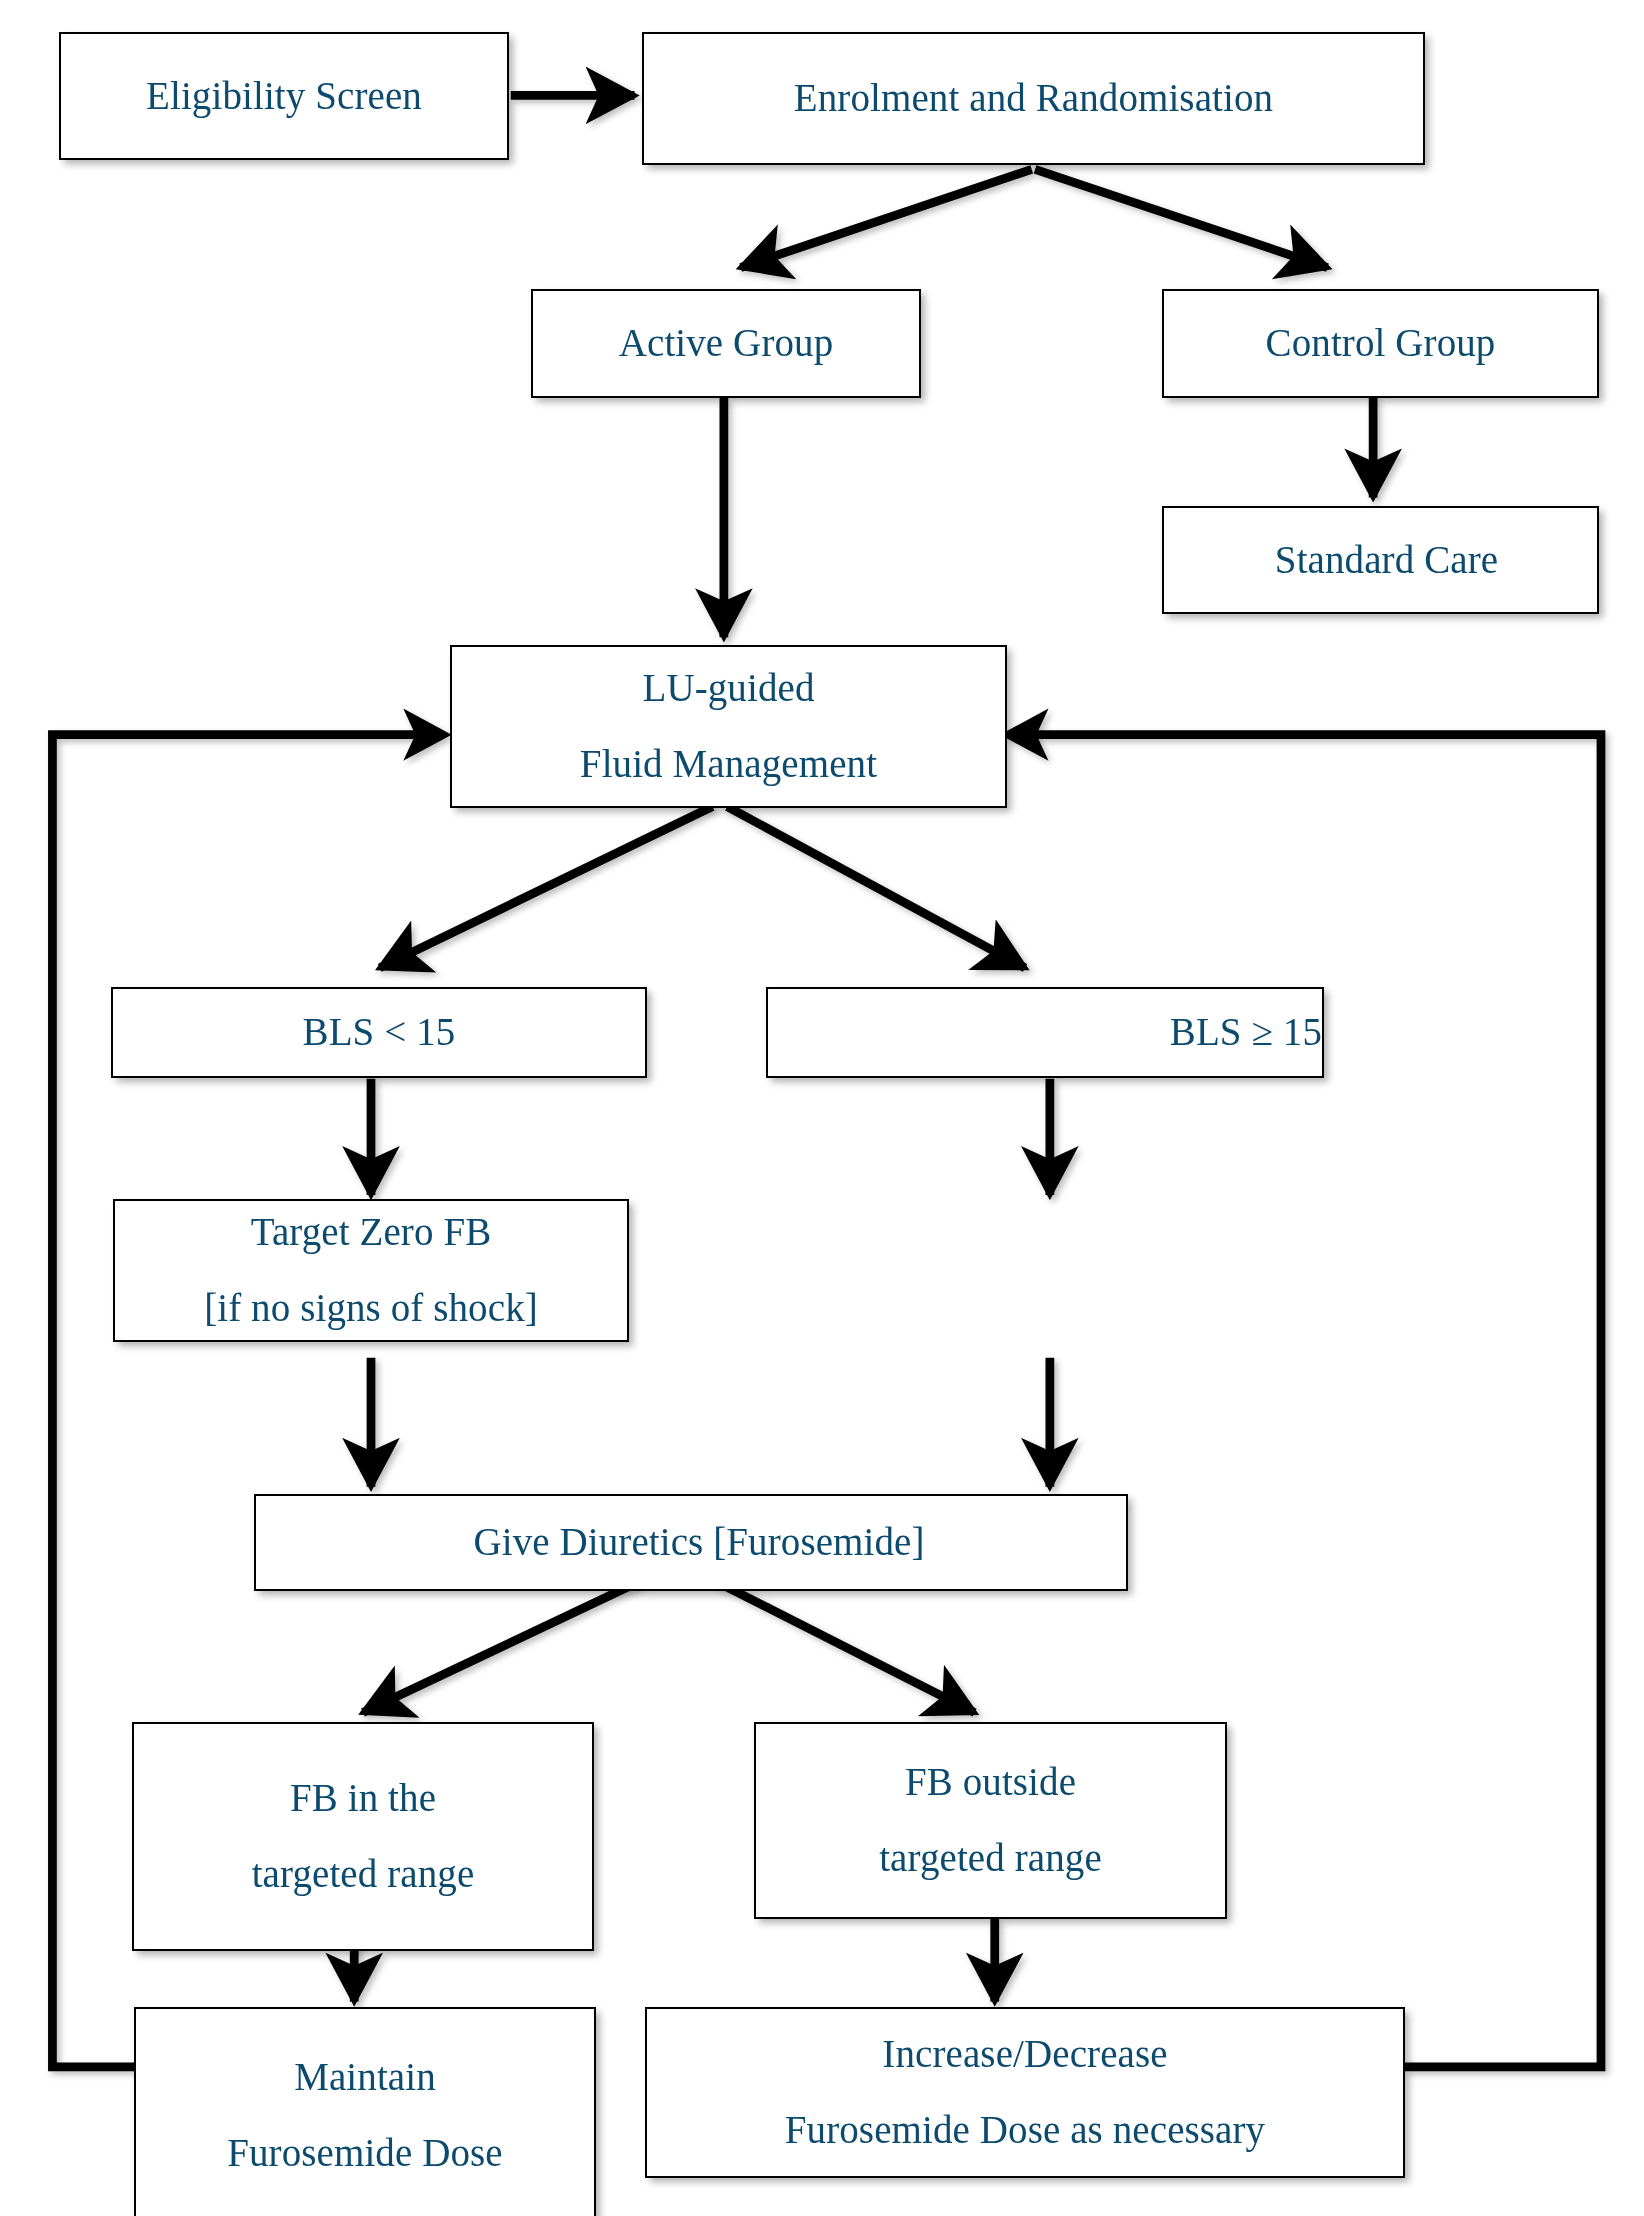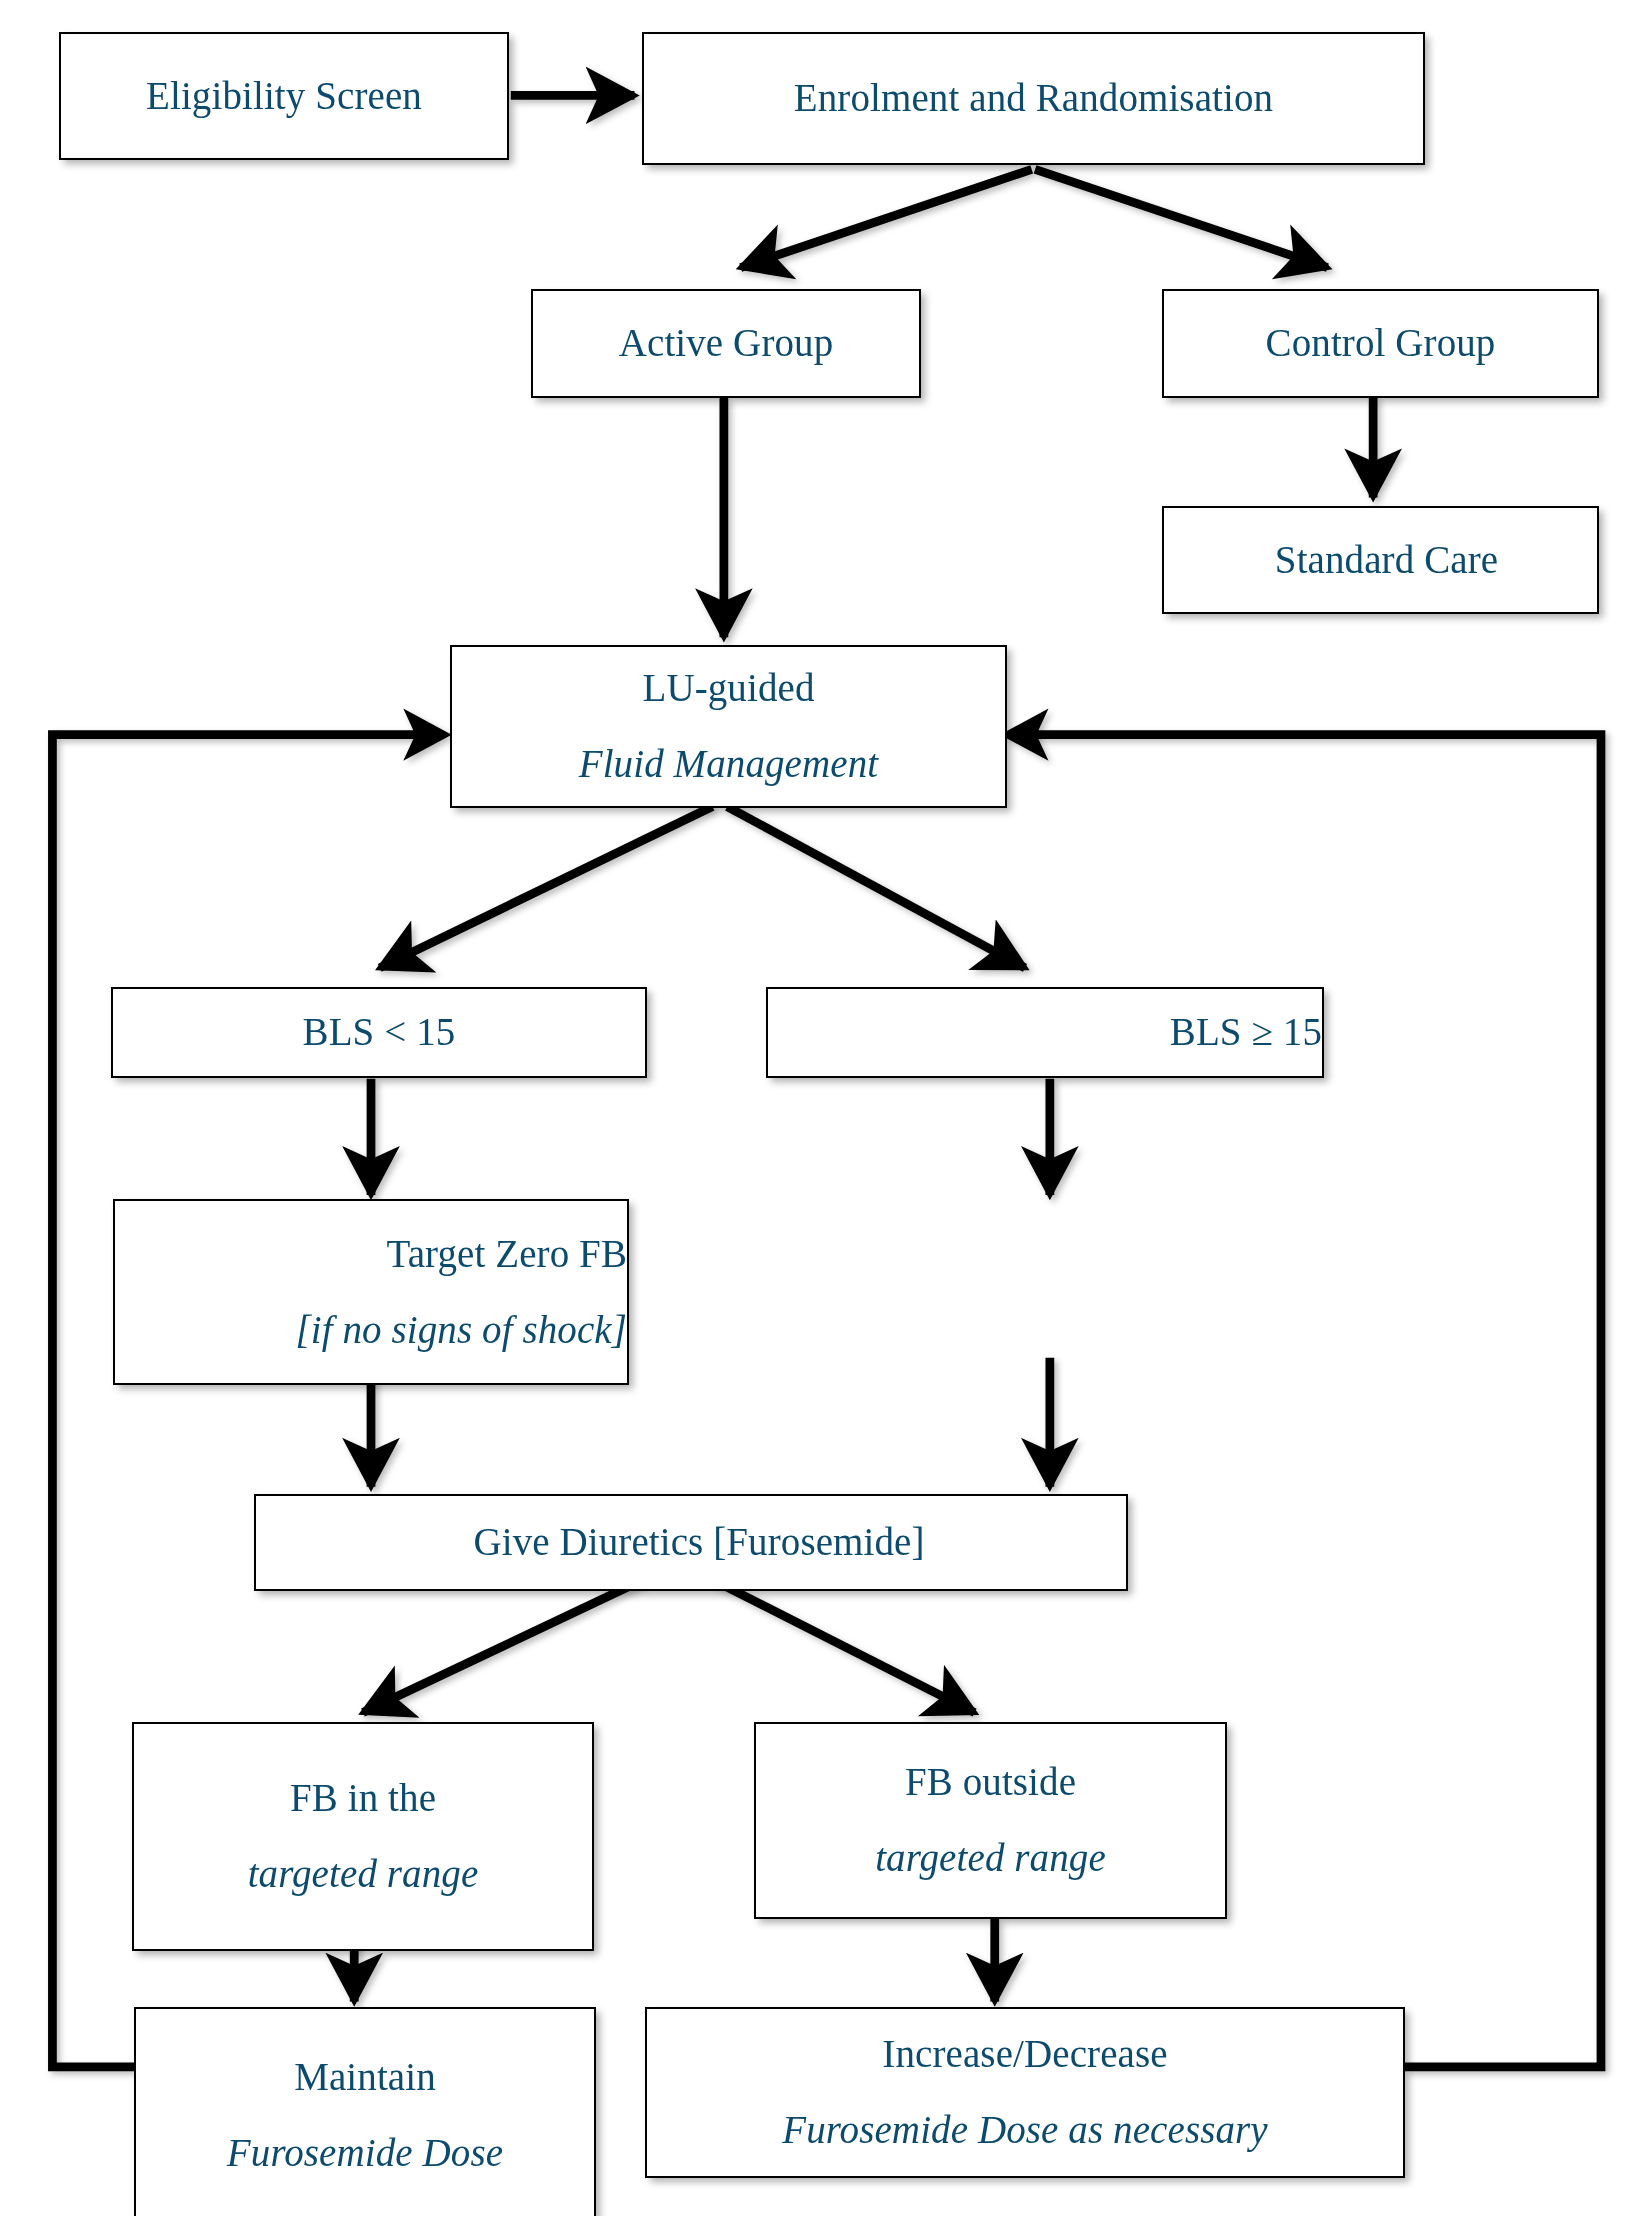--- a/index.html
+++ b/index.html
@@ -40,21 +40,20 @@
     color: #0c4a6e;
     text-align: center;
     line-height: 1.30;
     font-size: 39px;
     letter-spacing: 0.1px;
     z-index: 2;
   }
   .node .line2 {
     display: block;
     margin-top: 25px;
-    font-style: italic;
   }
 </style>
 </head>
 <body>
 
 <div id="flowchart-root">
 
   <svg class="connectors" viewBox="0 0 2446 3297" xmlns="http://www.w3.org/2000/svg">
     <defs>
       <marker id="ah" markerWidth="7" markerHeight="7" refX="5.6" refY="3.5" orient="auto" markerUnits="strokeWidth">
@@ -134,21 +133,21 @@
   </div>
 
   <div class="node" style="left:111px; top:987px; width:536px; height:91px;">
     <span>BLS &lt; 15</span>
   </div>
 
   <div class="node" style="left:766px; top:987px; width:558px; height:91px;align-items:flex-end;">
     <span>BLS ≥ 15</span>
   </div>
 
-  <div class="node" style="left:113px; top:1199px; width:516px; height:186px;align-items:flex-end;">
+  <div class="node" style="left:113px; top:1199px; width:516px; height:143px;">
     <span>Target Zero FB</span>
     <span class="line2">[if no signs of shock]</span>
   </div>
 
 
   <div class="node" style="left:254px; top:1494px; width:874px; height:97px;padding-left:16px;">
     <span>Give Diuretics [Furosemide]</span>
   </div>
 
   <div class="node" style="left:132px; top:1722px; width:462px; height:229px;">

